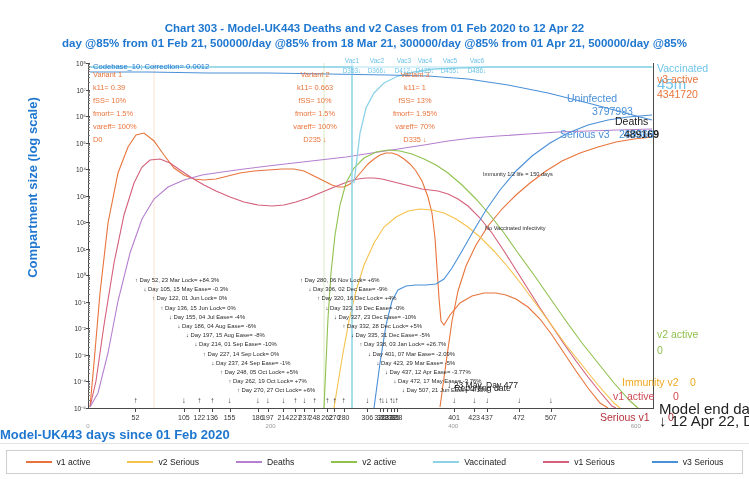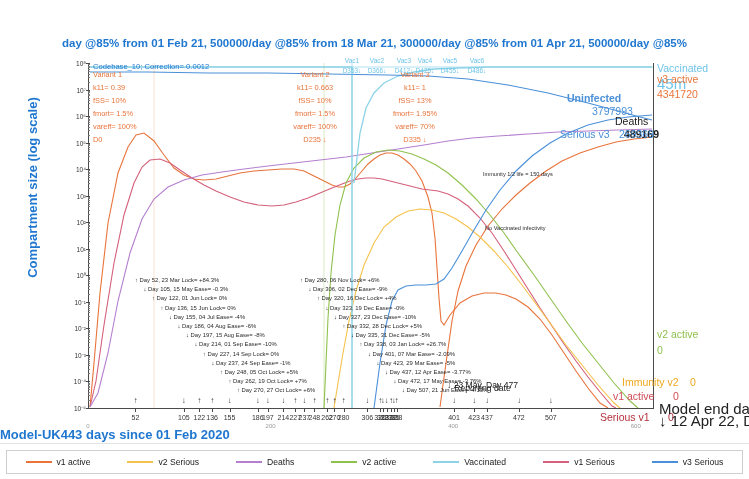--- a/index.html
+++ b/index.html
@@ -60,20 +60,21 @@
           display:flex;align-items:center;justify-content:space-around;}
   .lgitem{display:flex;align-items:center;gap:5px;font-size:8.6px;color:#222;}
   .lgline{width:26px;height:2px;display:inline-block;}
   .lgsep{position:absolute;left:0;top:443px;width:749px;height:1px;background:#e3e3e3;}
 </style>
 </head>
 <body>
 
 <div id="root">
 
+  <div class="title">Chart 303 - Model-UK443 Deaths and v2 Cases from 01 Feb 2020 to 12 Apr 22</div>
   <div class="subtitle">day @85% from 01 Feb 21, 500000/day @85% from 18 Mar 21, 300000/day @85% from 01 Apr 21, 500000/day @85%</div>
 
   <div class="ylabel">Compartment size (log scale)</div>
   <div class="xlabel">Model-UK443 days since 01 Feb 2020</div>
 
   <div class="plot">
     <svg width="566" height="345" viewBox="0 0 566 345">
       <g fill="none" stroke-width="1.1">
 
         <path stroke="#e8743b" d="M2,344 L6,300 L12,230 L20,160 L30,110 L40,84 L48,72 L56,70 L66,78 L76,92 L86,105 L96,112 L106,116 L116,117 L128,116 L140,113 L152,110 L166,108 L180,107 L194,106 L206,106 L216,108 L226,113 L236,118 L244,122 L250,124 L256,124 L262,121 L268,115 L274,108 L280,101 L286,96 L292,92 L298,90 L304,90 L310,92 L316,96 L322,101 L328,108 L334,118 L340,134 L344,150 L347,175 L349,205 L351,235 L353,258 L356,262 L362,252 L372,240 L384,233 L396,230 L408,230 L418,232 L428,236 L440,244 L452,256 L464,272 L476,290 L488,308 L500,325 L512,340 L520,345"></path>
@@ -248,21 +249,21 @@
       <div class="vacd" style="left: 477px; top: 67px;">D486↓</div>
     </div>
 
   <div class="note" style="left:483px;top:171px;">Immunity 1/2 life = 150 days</div>
   <div class="note" style="left:485px;top:225px;">No Vaccinated infectivity</div>
 
   <div class="endlbl" style="left:657px;top:62px;color:#6fc4e8;">Vaccinated</div>
   <div class="endlbl sm" style="left:657px;top:75px;color:#6fc4e8;">45m</div>
   <div class="endlbl" style="left:657px;top:73px;color:#e8743b;">v3 active</div>
   <div class="endlbl" style="left:657px;top:88px;color:#e8743b;">4341720</div>
-  <div class="endlbl" style="left:567px;top:92px;color:#4a90d9;font-weight:bold;">Uninfected</div>
+  <div class="endlbl" style="left:567px;top:92px;color:#4a90d9;">Uninfected</div>
   <div class="endlbl" style="left:592px;top:105px;color:#4a90d9;">3797993</div>
   <div class="endlbl" style="left:615px;top:115px;color:#1a1a1a;">Deaths</div>
   <div class="endlbl" style="left:624px;top:128px;color:#1a1a1a;font-weight:bold;">489169</div>
   <div class="endlbl" style="left:560px;top:128px;color:#4a90d9;">Serious v3</div>
   <div class="endlbl" style="left:619px;top:128px;color:#4a90d9;">269369</div>
 
   <div class="endlbl" style="left:657px;top:328px;color:#8fc14e;">v2 active</div>
   <div class="endlbl" style="left:657px;top:344px;color:#8fc14e;">0</div>
   <div class="endlbl" style="left:622px;top:376px;color:#f0a81e;">Immunity v2</div>
   <div class="endlbl" style="left:690px;top:376px;color:#f0a81e;">0</div>

